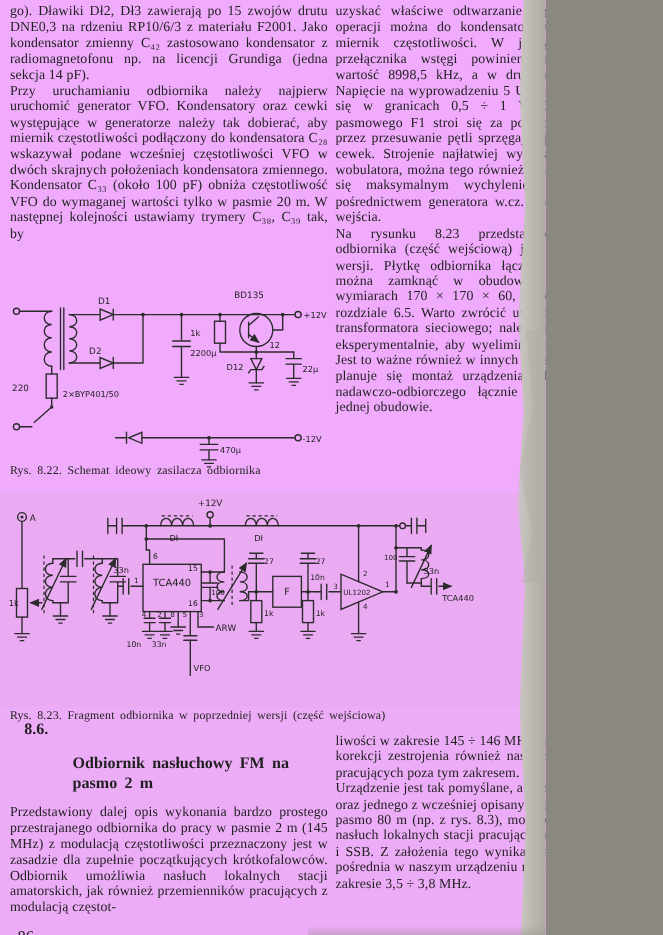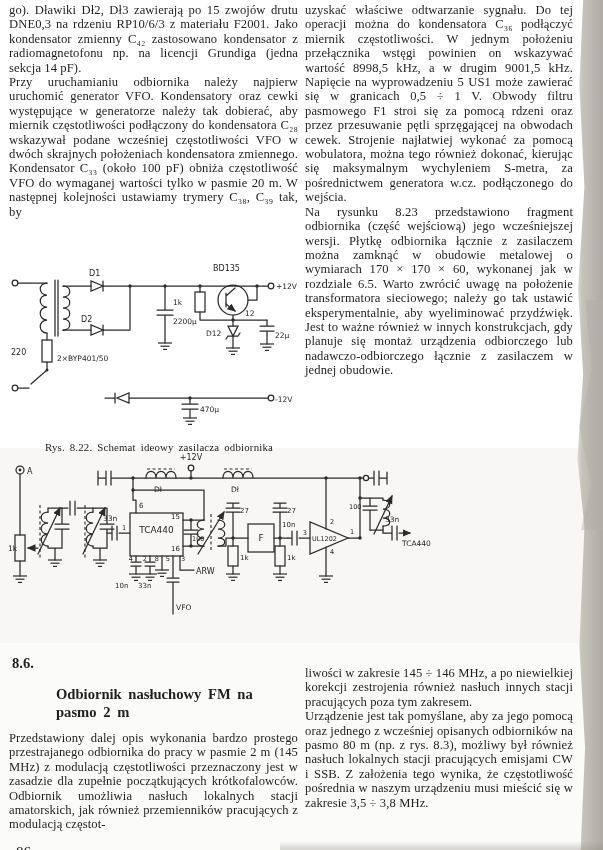--- a/index.html
+++ b/index.html
@@ -1,28 +1,28 @@
 <!DOCTYPE html>
 <html><head>
 <meta charset="utf-8">
 <style>
   html,body{margin:0;padding:0;background:#8a8881;}
-  #page{position:relative;width:603px;height:850px;background:#ffffff;overflow:hidden;
+  #page{position:relative;width:496px;height:850px;background:#f0abfc;overflow:hidden;
         font-family:"Liberation Serif","DejaVu Serif",serif;color:#1f1f1f;}
   .col{position:absolute;text-align:justify;font-size:12.6px;line-height:14.4px;letter-spacing:.1px;}
   .col p{margin:0 0 0 0;}
   .col-tl{left:9px;top:3px;width:289px;}
   .col-tr{left:305px;top:3px;width:268px;}
   .col-bl{left:9px;top:731px;width:289px;}
   .col-br{left:305px;top:666px;width:268px;}
   .figsvg{position:absolute;}
   .caption{position:absolute;font-size:10.8px;color:#23221f;letter-spacing:.2px;word-spacing:2px;}
-  .cap822{left:9px;top:441px;width:300px;text-align:center;}
+  .cap822{left:9px;top:422px;width:300px;}
   .cap823{left:9px;top:645px;width:430px;}
-  .sec{position:absolute;left:12px;top:655px;display:flex;font-weight:bold;font-size:14.6px;line-height:17.6px;justify-content:space-between;}
+  .sec{position:absolute;left:22px;top:655px;display:flex;font-weight:bold;font-size:14.6px;line-height:17.6px;justify-content:space-between;}
   .sec-num{width:44px;}
   .sec-title{width:230px;word-spacing:3px;margin-top:31px;}
   .pagenum{position:absolute;left:16px;top:844px;font-size:15px;font-family:Liberation Serif, serif;}
   .film1{position:absolute;left:0;top:448px;width:603px;height:195px;background:rgba(192,180,168,.10);pointer-events:none;}
   .film2{position:absolute;left:0;top:643px;width:603px;height:207px;background:rgba(200,195,183,.07);pointer-events:none;}
   .edge{position:absolute;top:0;right:0;width:32px;height:850px;
         background:linear-gradient(90deg, rgba(180,177,170,0) 0%, #c6c3bc 35%, #aeaba4 100%);
         clip-path:polygon(38% 0,100% 0,100% 100%,30% 100%,44% 88%,26% 76%,42% 62%,20% 54%,38% 44%,22% 34%,42% 22%,26% 10%);}
   .edge2{position:absolute;top:300px;right:0;width:40px;height:230px;
         background:linear-gradient(90deg, rgba(170,167,160,0) 0%, rgba(178,175,168,.85) 100%);
@@ -284,20 +284,21 @@
       <text class="t65" x="322" y="104">4</text>
       <text class="t65" x="341" y="59">100</text>
       <text class="t75" x="377" y="72">33n</text>
       <text class="t75" x="394" y="96">TCA440</text>
       <text class="t75" x="150" y="42" text-anchor="middle">Dł</text>
       <text class="t75" x="227" y="42" text-anchor="middle">Dł</text>
       <text class="t8" x="183" y="10" text-anchor="middle">+12V</text>
     </g>
   </svg>
 
+  <div class="caption cap823">Rys. 8.23. Fragment odbiornika w poprzedniej wersji (część wejściowa)</div>
 
   <div class="sec">
     <div class="sec-num">8.6.</div>
     <div class="sec-title">Odbiornik nasłuchowy FM na pasmo 2 m</div>
   </div>
 
   <div class="col col-bl">
     <p>Przedstawiony dalej opis wykonania bardzo prostego przestrajanego odbiornika do pracy w pasmie 2 m (145 MHz) z modulacją częstotliwości przeznaczony jest w zasadzie dla zupełnie początkujących krótkofalowców. Odbiornik umożliwia nasłuch lokalnych stacji amatorskich, jak również przemienników pracujących z modulacją częstot-</p>
   </div>
 

